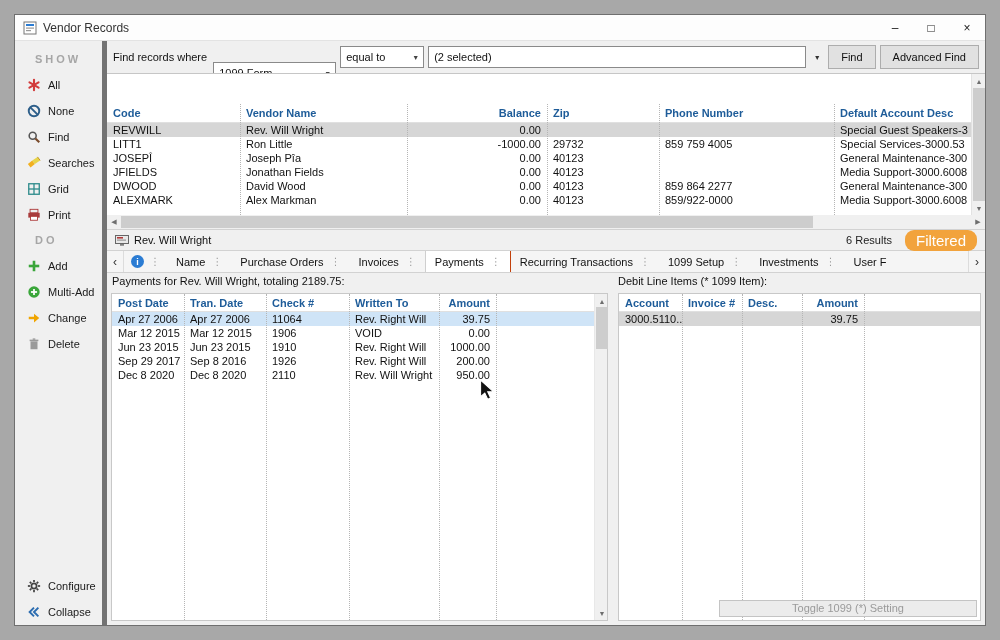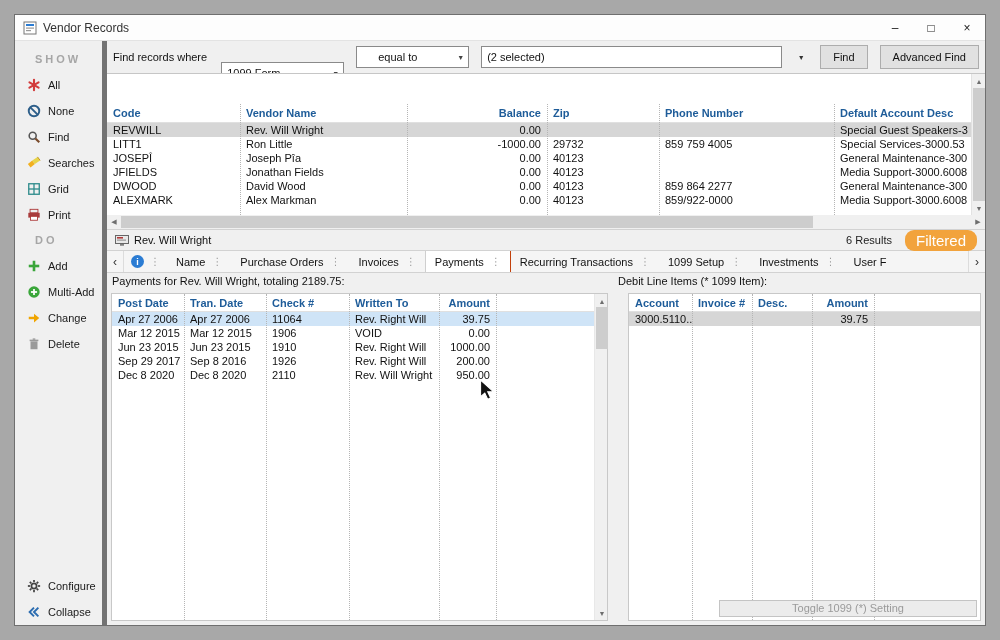--- a/index.html
+++ b/index.html
@@ -19,27 +19,27 @@
   .win-btn { width:36px; height:100%; display:flex; align-items:center; justify-content:center; font-size:12px; color:#222; }
   
   .content { position:absolute; left:0; top:26px; right:0; bottom:0; display:flex; }
   .sidebar { width:92px; background:#f0f0f0; border-right:5px solid #737373; display:flex; flex-direction:column; padding-top:6px; }
   .side-header { color:#a6a6a6; font-size:11px; font-weight:bold; letter-spacing:3px; padding:6px 0 7px 20px; }
   .side-item { display:flex; align-items:center; gap:7px; padding:6px 0 6px 12px; font-size:11px; color:#1a1a1a; }
   .side-item svg { width:14px; height:14px; flex:0 0 14px; }
   .side-spacer { flex:1; }
   .main { flex:1; position:relative; }
   
-  .findbar { position:absolute; left:0; top:0; right:0; height:32px; display:flex; align-items:center; gap:12px; padding:0 6px; }
+  .findbar { position:absolute; left:0; top:0; right:0; height:32px; display:flex; align-items:center; gap:4px; padding:0 6px; }
   .findbar-label { white-space:nowrap; margin-right:2px; }
   .combo { height:22px; background:#fff; border:1px solid #8a8a8a; display:flex; align-items:center; }
   .combo-text { flex:1; padding:0 5px; white-space:nowrap; overflow:hidden; }
   .combo-arrow { width:15px; height:100%; display:flex; align-items:center; justify-content:center; color:#444; font-size:7px; }
   .combo-field { width:123px;margin-top:32px; }
-  .combo-op { width:113px;padding-left:16px; }
+  .combo-op { width:84px; }
   .find-input { flex:1; height:22px; background:#fff; border:1px solid #8a8a8a; display:flex; align-items:center; padding:0 5px; }
   .drop-btn { width:14px; text-align:center; font-size:7px; color:#333; }
   .btn { height:24px; background:#e1e1e1; border:1px solid #adadad; display:flex; align-items:center; justify-content:center; padding:0 12px; white-space:nowrap; }
   
   .thead { display:flex; font-weight:bold; color:#1e5c99; background:#fff; border-bottom:1px solid #e0e0e0; }
   .trow { display:flex; height:14px; line-height:14px; }
   .cell { padding:0 6px; overflow:hidden; white-space:nowrap; flex-shrink:0; }
   .sep { position:absolute; top:0; bottom:0; width:0; border-left:1px dotted #b5b5b5; }
   .sel-gray { background:#d6d6d6; }
   .sel-blue { background:#cfe4f7; }
@@ -65,21 +65,21 @@
   .tab-nav.right { margin-left:auto; border-left:1px solid #dcdcdc; border-right:none; }
   .tab { display:flex; align-items:center; gap:7px; padding:0 9px; }
   .tab.selected { background:#ffffff; border-left:1px solid #cfcfcf; border-right:1px solid #c2410c; }
   .tab-grip { color:#9a9a9a; font-size:10px; }
   .info-tab { display:flex; align-items:center; gap:6px; padding:0 7px; }
   .info-circle { width:13px; height:13px; border-radius:50%; background:#2b7cd3; color:#fff; font-size:9px; font-weight:bold; display:flex; align-items:center; justify-content:center; }
   
   .panel-labels { position:absolute; left:0; right:12px; top:232px; height:18px; }
   .panel-label-left { position:absolute; left:5px; top:2px; }
   .panel-label-right { position:absolute; left:511px; top:2px; }
-  .detail { position:absolute; left:4px; right:4px; top:252px; bottom:4px; display:flex; gap:20px; }
+  .detail { position:absolute; left:4px; right:4px; top:252px; bottom:4px; display:flex; gap:10px; }
   .pay-panel { width:497px; position:relative; background:#fff; border:1px solid #c8c8c8; }
   .pt-content { position:absolute; left:0; top:0; right:13px; bottom:0; overflow:hidden; }
   .pt .thead { height:18px; line-height:18px; }
   .pt .p0{width:72px} .pt .p1{width:82px} .pt .p2{width:83px} .pt .p3{width:90px} .pt .p4{width:57px;text-align:right} .pt .fill{flex:1}
   .pt .vscroll { border-left:1px solid #e8e8e8; width:13px; }
   .debit-panel { flex:1; position:relative; background:#fff; border:1px solid #c8c8c8; }
   .dt .thead { height:18px; line-height:18px; }
   .dt .d0{width:63px} .dt .d1{width:60px} .dt .d2{width:60px} .dt .d3{width:62px;text-align:right} .dt .fill{flex:1}
   .toggle-btn { position:absolute; right:3px; bottom:3px; width:258px; height:17px; background:#ececec; border:1px solid #c4c4c4; color:#9a9a9a; text-align:center; line-height:15px; }
   

